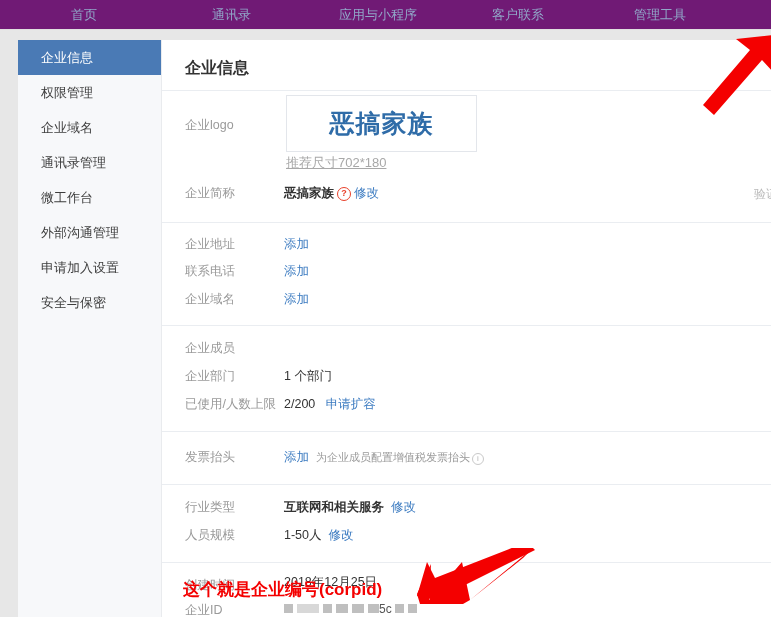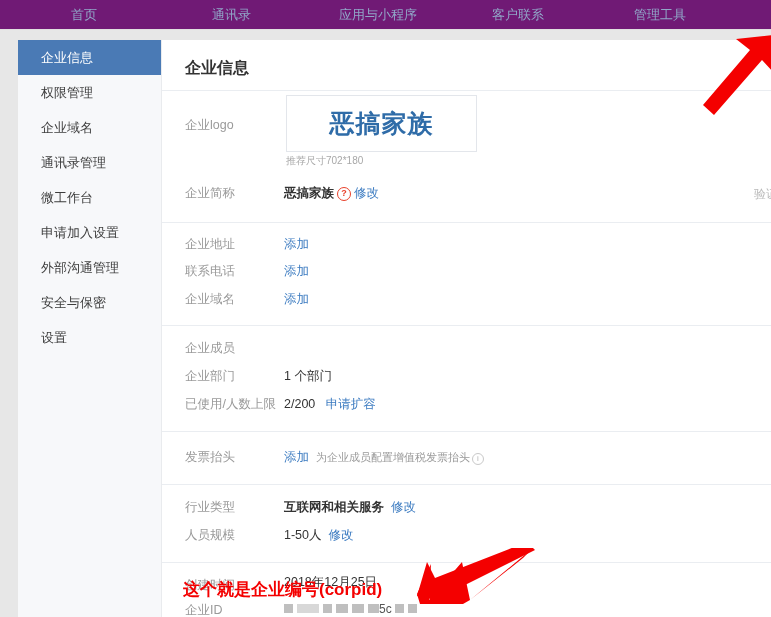--- a/index.html
+++ b/index.html
@@ -58,21 +58,21 @@
   .muted{color:#9a9a9a;font-size:11px;}
   
   .logobox{
     position:absolute;left:124px;top:55px;width:189px;height:55px;
     border:1px solid #e3e6eb;background:#fff;
     display:flex;align-items:center;justify-content:center;
   }
   .logotext{
     font-size:25px;font-weight:bold;color:#2f6ca8;letter-spacing:1px;
   }
-  .logohint{position:absolute;left:124px;top:114px;font-size:10px;color:#a8a8a8;}
+  .logohint{position:absolute;left:124px;top:114px;font-size:13px;color:#a8a8a8;text-decoration:underline;}
   
   .qmark{
     display:inline-block;width:12px;height:12px;line-height:11px;
     border:1px solid #e8402a;border-radius:50%;
     color:#e8402a;font-size:9px;text-align:center;
     vertical-align:1px;margin:0 3px;cursor:pointer;
   }
   .imark{
     display:inline-block;width:10px;height:10px;line-height:9px;
     border:1px solid #c9c9c9;border-radius:50%;
@@ -105,24 +105,23 @@
   <div class="nav-item" style="left:492px">客户联系</div>
   <div class="nav-item" style="left:634px">管理工具</div>
 </div>
 
 <div class="sidebar">
   <div class="side-item active"><span>企业信息</span></div>
   <div class="side-item"><span>权限管理</span></div>
   <div class="side-item"><span>企业域名</span></div>
   <div class="side-item"><span>通讯录管理</span></div>
   <div class="side-item"><span>微工作台</span></div>
+  <div class="side-item"><span>外部沟通管理</span></div>
   <div class="side-item"><span>申请加入设置</span></div>
-  <div class="side-item"><span>外部沟通管理</span></div>
   <div class="side-item"><span>安全与保密</span></div>
-  <div class="side-item"><span>设置</span></div>
 </div>
 
 <div class="content">
 
   <div class="page-title">企业信息</div>
   <div class="hr" style="top:50px"></div>
 
   <div class="lbl" style="top:77px">企业logo</div>
   <div class="logobox">
     <span class="logotext">恶搞家族</span>

